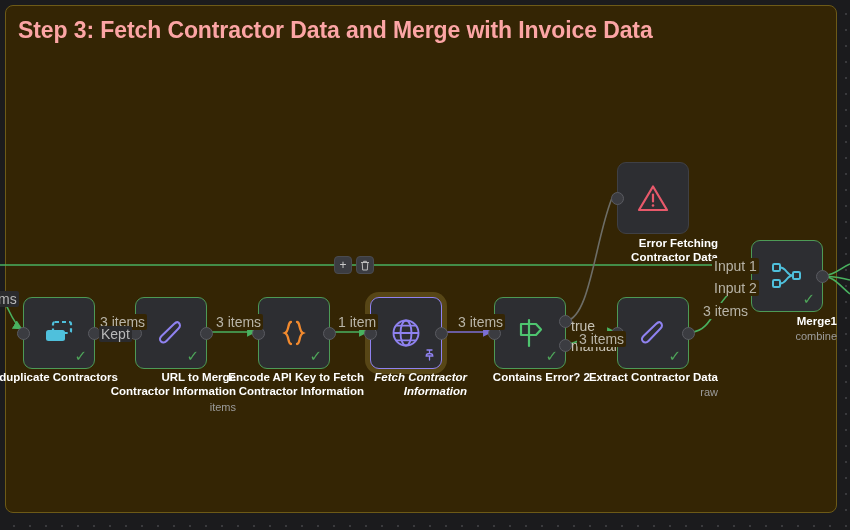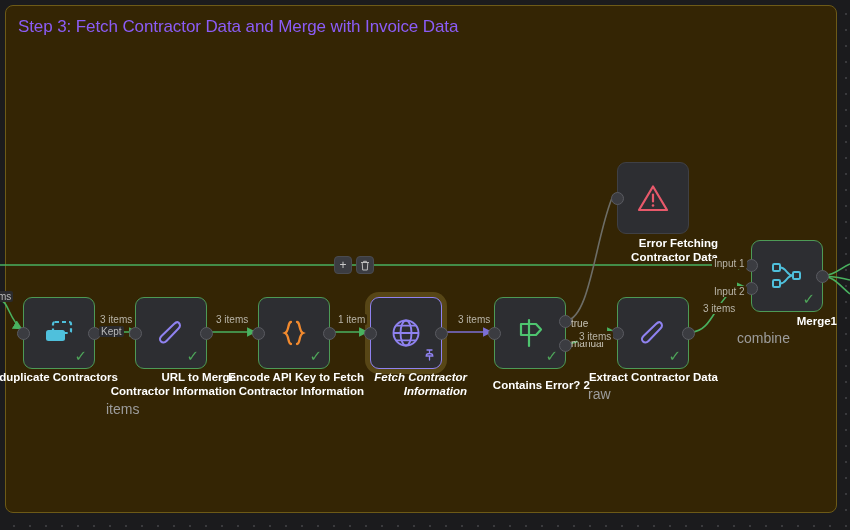--- a/index.html
+++ b/index.html
@@ -21,21 +21,21 @@
   #sticky{
     position:absolute;left:5px;top:5px;width:832px;height:508px;
     background:#342504;
     border:1px solid #6d5a17;
     border-radius:8px;
     box-sizing:border-box;
     overflow:hidden;
   }
   #sticky .note-title{
     position:absolute;left:12px;top:11px;
-    font-size:17px;font-weight:normal;color:#8b5cf6;
+    font-size:23px;font-weight:bold;color:#fca5a5;
     letter-spacing:-0.1px;
     white-space:nowrap;
   }
   #sticky .note-body{
     position:absolute;left:12px;top:40px;width:800px;
     font-size:11.5px;color:#e8e4da;line-height:1.45;
   }
   #sticky .note-code{
     display:inline-block;
     font-family:"DejaVu Sans Mono","Liberation Mono",monospace;
@@ -85,27 +85,27 @@
   
   .caption{
     position:absolute;
     text-align:right;
     font-size:11.5px;font-weight:bold;color:#ffffff;
     line-height:1.25;
     white-space:pre-line;
   }
   .subcaption{
     position:absolute;
-    text-align:left;
-    font-size:14px;color:#9c9c9c;font-weight:normal;
+    text-align:right;
+    font-size:11px;color:#9c9c9c;font-weight:normal;
   }
   
   .elabel{
     position:absolute;
-    font-size:10px;color:#b8b4a8;
+    font-size:14px;color:#b8b4a8;
     background:#342504;
     padding:0 2px;border-radius:2px;
     white-space:nowrap;
   }
   .elabel.dark{background:#2b2b2d;color:#b9b9b9;}
   .elabel.plain{background:transparent;}
   
   .conn-tools{
     position:absolute;display:flex;gap:4px;align-items:center;
   }
@@ -231,21 +231,21 @@
     <svg width="34" height="32" viewBox="0 0 34 32">
       <path d="M8,7 H23 L28,12.5 L23,18 H8 Z" fill="none" stroke="#4ec46f" stroke-width="2.2" stroke-linejoin="round"></path>
       <path d="M16,3 V29" fill="none" stroke="#4ec46f" stroke-width="2.2" stroke-linecap="round"></path>
     </svg>
   </div>
   <div class="tick">✓</div>
   <div class="port" style="left:-7px;top:29px;"></div>
   <div class="port" style="right:-7px;top:17px;"></div>
   <div class="port" style="right:-7px;top:41px;"></div>
 </div>
-<div class="caption" style="left:468px;top:370px;width:122px;margin-top:8px;">Contains Error? 2</div>
+<div class="caption" style="left:468px;top:370px;width:122px;">Contains Error? 2</div>
 
 <div class="node" style="left:617px;top:297px;">
   <div class="glyph">
     <svg width="30" height="30" viewBox="0 0 30 30">
       <path d="M22.5,4.5 C24.5,6.5 24.5,8.5 22.5,10.5 L10.5,23 C8.5,25 6.5,25 5,23.5 C3.5,22 3.5,20 5.5,18 L18,6 C20,4 21,3.5 22.5,4.5 Z" fill="none" stroke="#8f82f0" stroke-width="2"></path>
     </svg>
   </div>
   <div class="tick">✓</div>
   <div class="port" style="left:-7px;top:29px;"></div>
   <div class="port" style="right:-7px;top:29px;"></div>
@@ -286,13 +286,13 @@
 <div class="elabel" style="left:98px;top:314px;">3 items</div>
 <div class="elabel dark" style="left:99px;top:326px;">Kept</div>
 <div class="elabel" style="left:214px;top:314px;">3 items</div>
 <div class="elabel" style="left:336px;top:314px;">1 item</div>
 <div class="elabel" style="left:456px;top:314px;">3 items</div>
 <div class="elabel plain" style="left:569px;top:318px;color:#c6c2b5;">true</div>
 <div class="elabel plain" style="left:569px;top:338px;color:#c6c2b5;">manual</div>
 <div class="elabel" style="left:577px;top:331px;">3 items</div>
 <div class="elabel" style="left:701px;top:303px;">3 items</div>
 <div class="elabel" style="left:712px;top:258px;">Input 1</div>
-<div class="elabel" style="left:712px;top:280px;margin-top:6px;">Input 2</div>
+<div class="elabel" style="left:712px;top:280px;">Input 2</div>
 
 </body></html>

